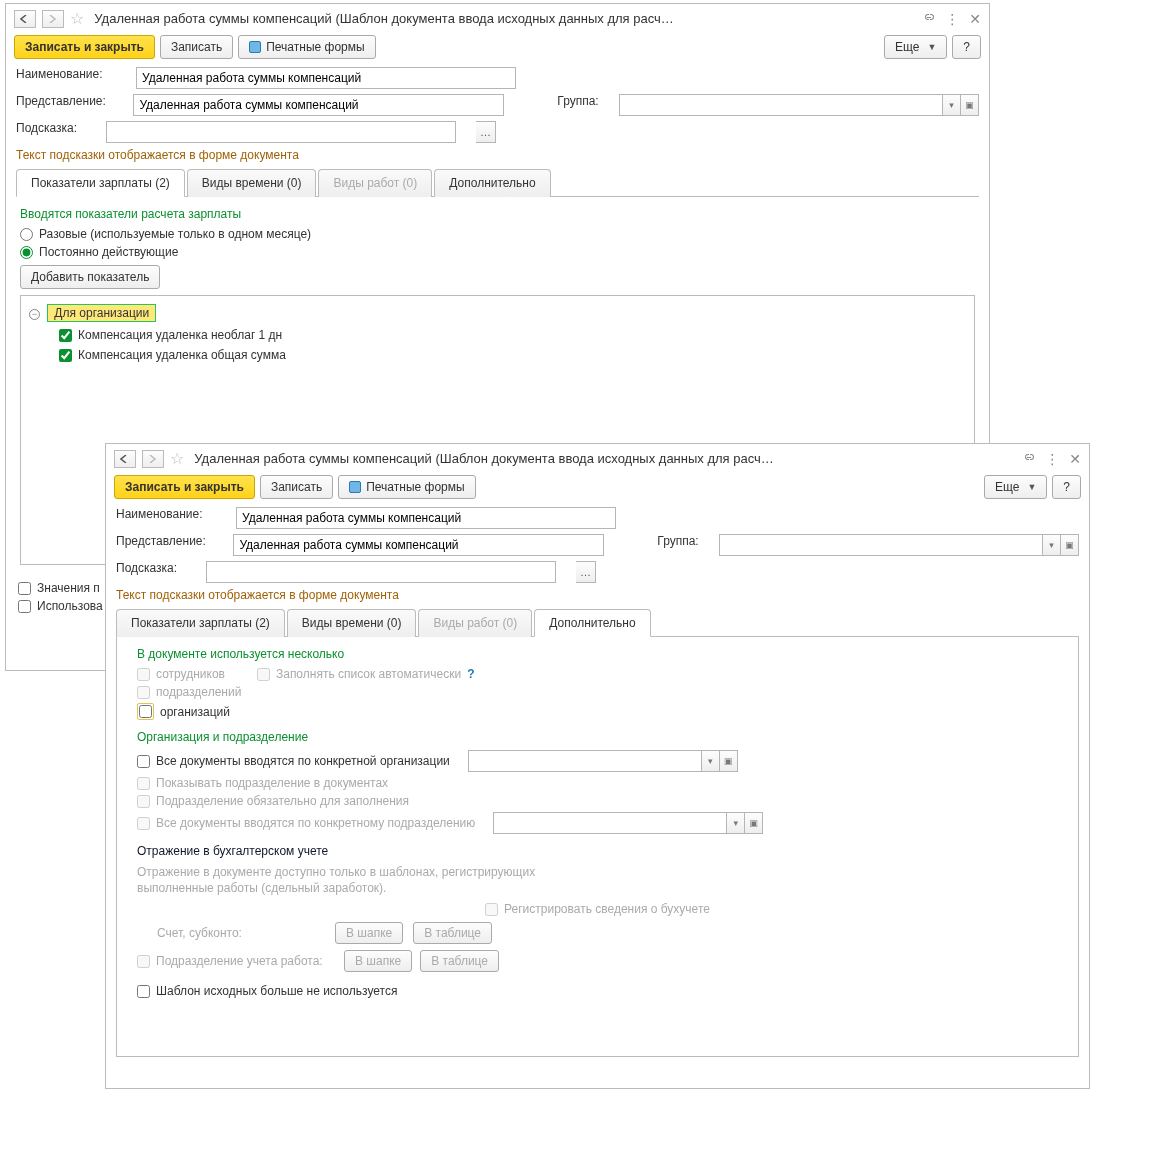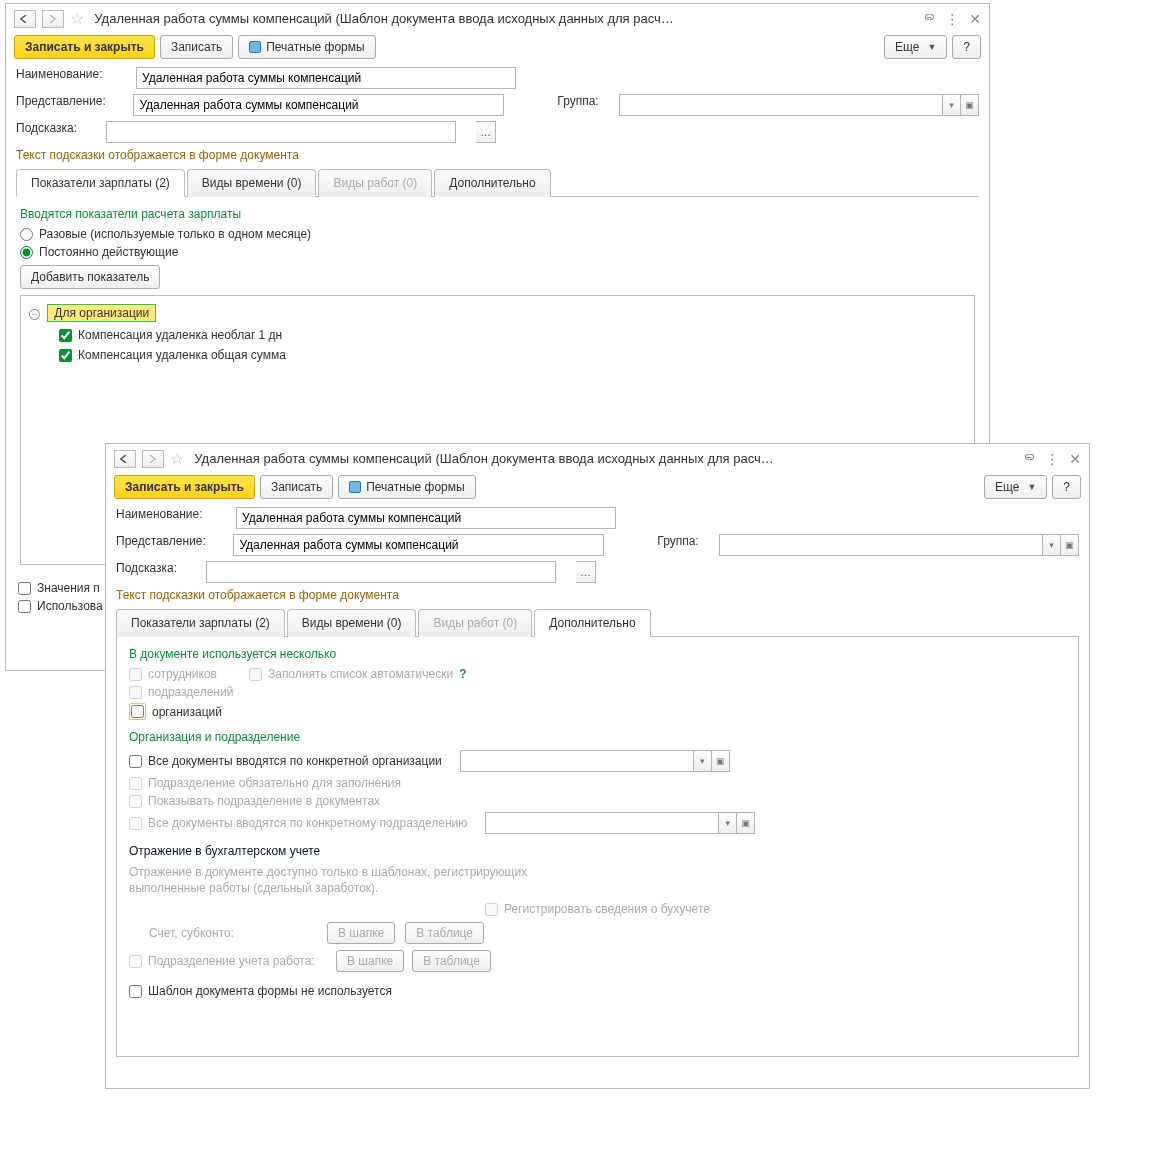--- a/index.html
+++ b/index.html
@@ -72,21 +72,21 @@
   .input-btn{width:20px;height:22px;border:1px solid #b5b5b5;border-left:none;background:linear-gradient(#fdfdfd,#eee);font-size:11px;color:#555;display:inline-flex;align-items:center;justify-content:center;}
   .hint-text{color:#a16207;margin:2px 0 6px 0;}
 
   .tabs{display:flex;border-bottom:1px solid #bbb;margin-top:6px;}
   .tab{
     padding:6px 14px;border:1px solid #bbb;border-bottom:none;border-top-left-radius:4px;border-top-right-radius:4px;
     background:linear-gradient(#fafafa,#eee);position:relative;top:1px;margin-right:2px;font-size:12px;color:#333;
   }
   .tab.disabled{color:#aaa;}
   .tab.active{background:#fff;border-bottom:1px solid #fff;}
-  .tab-body{border:1px solid #bbb;border-top:none;padding:10px 12px;}
+  .tab-body{border:1px solid #bbb;border-top:none;padding:10px 20px;}
 
   .section-title{color:#0a9030;margin-bottom:6px;}
   .radio-row,.check-row{display:flex;align-items:center;gap:6px;margin:4px 0;}
   input[type=radio],input[type=checkbox]{width:13px;height:13px;margin:0;}
   .radio-row input[type=radio]{accent-color:#0a9030;}
   .chk-green{accent-color:#0a9030;}
   .highlight-box{
     background:#ffe87a;border:1px solid #22c55e;padding:1px 6px;display:inline-block;
   }
   .tree-area{
@@ -322,25 +322,25 @@
         <span>Все документы вводятся по конкретной организации</span>
         <span style="width:6px"></span>
         <span class="inline-select">
           <span class="sel-body"></span>
           <span class="sel-btn">▾</span>
           <span class="sel-btn">▣</span>
         </span>
       </div>
       <div class="check-row">
         <input type="checkbox" disabled="" style="">
+        <span class="lbl-disabled">Показывать подразделение в документах</span>
+      </div>
+      <div class="check-row">
+        <input type="checkbox" disabled="" style="">
         <span class="lbl-disabled">Подразделение обязательно для заполнения</span>
-      </div>
-      <div class="check-row">
-        <input type="checkbox" disabled="" style="">
-        <span class="lbl-disabled">Показывать подразделение в документах</span>
       </div>
       <div class="check-row">
         <input type="checkbox" disabled="" style="">
         <span class="lbl-disabled">Все документы вводятся по конкретному подразделению</span>
         <span style="width:6px"></span>
         <span class="inline-select">
           <span class="sel-body"></span>
           <span class="sel-btn">▾</span>
           <span class="sel-btn">▣</span>
         </span>
@@ -358,17 +358,17 @@
         <span class="seg-btn">В таблице</span>
       </div>
       <div class="check-row" style="margin-left:0;">
         <input type="checkbox" disabled="" style="">
         <span class="lbl-disabled" style="width:182px">Подразделение учета работа:</span>
         <span class="seg-btn">В шапке</span>
         <span class="seg-btn">В таблице</span>
       </div>
       <div class="check-row" style="margin-top:12px;">
         <input type="checkbox" style="">
-        <span>Шаблон документа формы не используется</span>
+        <span>Шаблон исходных больше не используется</span>
       </div>
     </div>
   </div>
 </div>
 
 </body></html>

